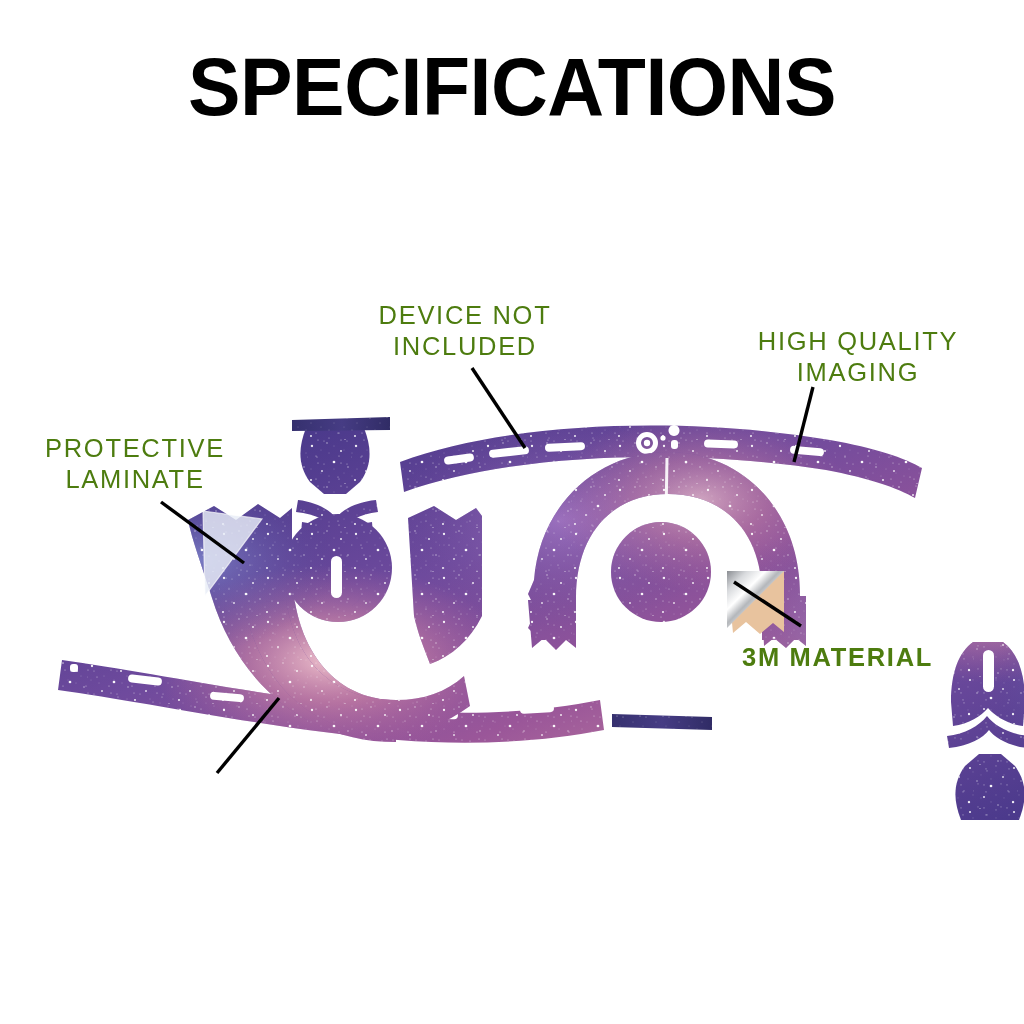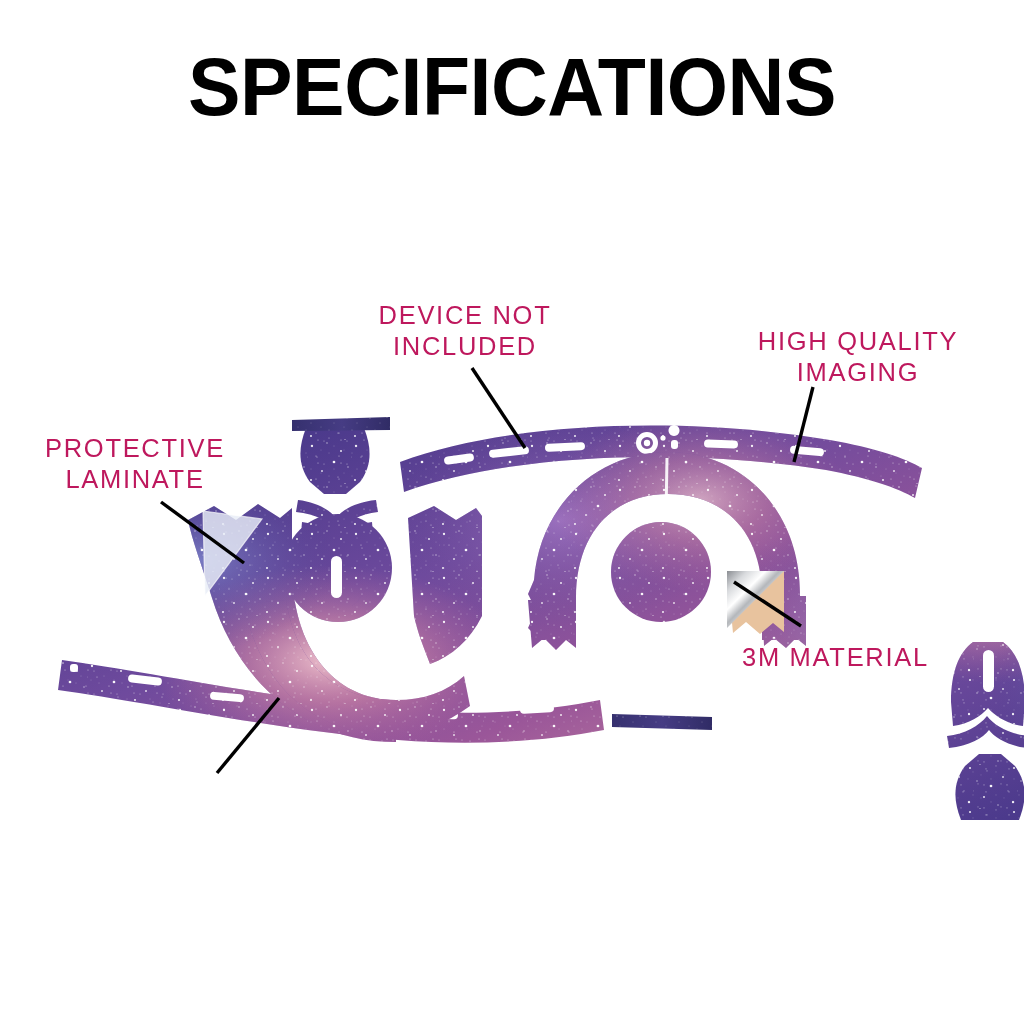--- a/index.html
+++ b/index.html
@@ -38,34 +38,34 @@
     letter-spacing: -0.5px;
     color: #000000;
     transform: scaleX(0.96);
     transform-origin: 50% 50%;
     white-space: nowrap;
   }
 
   
   .callout {
     position: absolute;
-    color: #be185d;
+    color: #4d7c0f;
     font-family: "Liberation Sans", sans-serif;
     font-weight: 400;
     font-size: 25.5px;
     line-height: 31px;
     letter-spacing: 1.7px;
     text-align: center;
     white-space: pre-line;
     text-transform: uppercase;
   }
   #callout-device-not-included { left: 352px; top: 300px; width: 226px; }
   #callout-high-quality-imaging { left: 742px; top: 326px; width: 232px; }
   #callout-protective-laminate  { left: 26px;  top: 433px; width: 218px; }
-  #callout-3m-material          { left: 742px; top: 642px; width: 244px; text-align: left; }
+  #callout-3m-material          { left: 742px; top: 642px; width: 244px; text-align: left; font-weight: bold; }
   #callout-uv-protection        { left: 74px;  top: 783px; width: 270px; text-align: left; }
 
   
   #artwork {
     position: absolute;
     left: 0; top: 0;
     width: 1024px;
     height: 1024px;
     pointer-events: none;
   }

